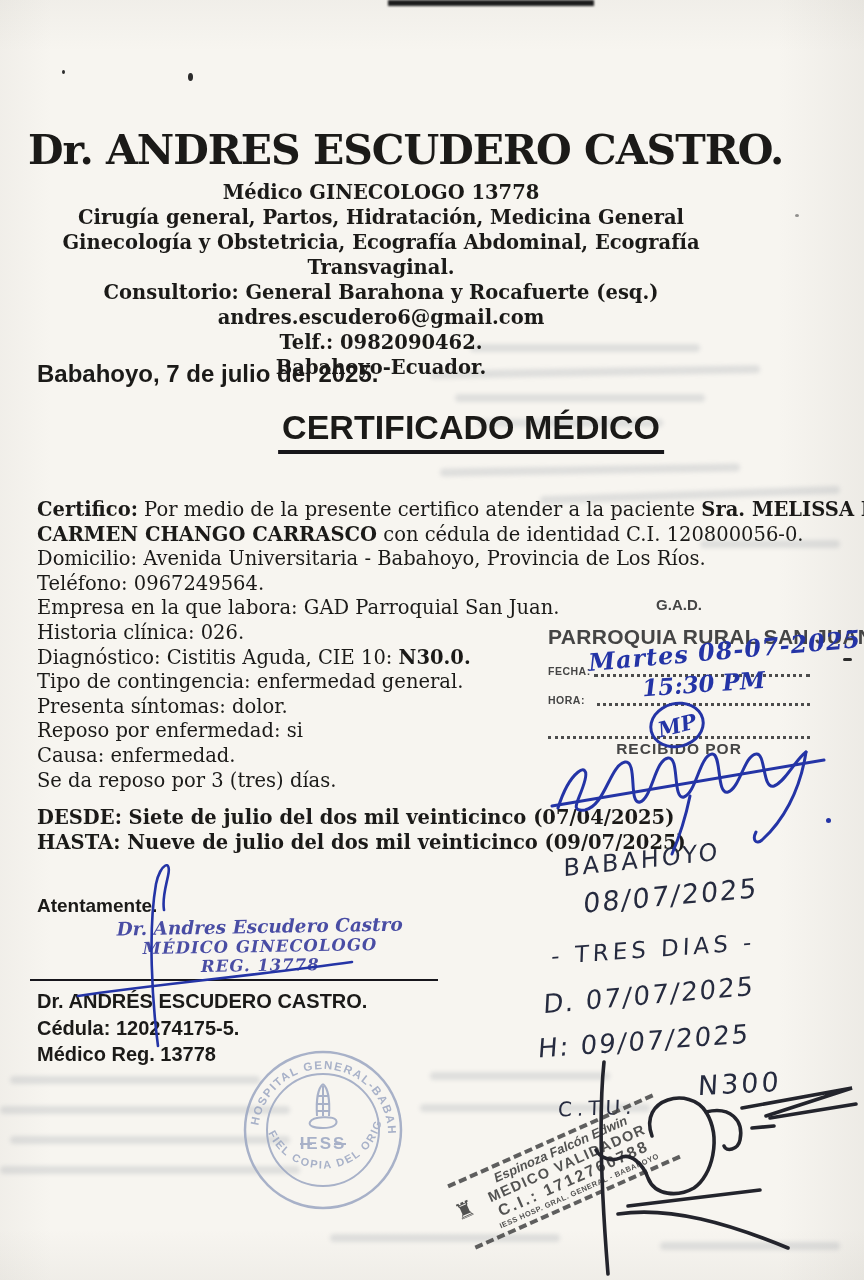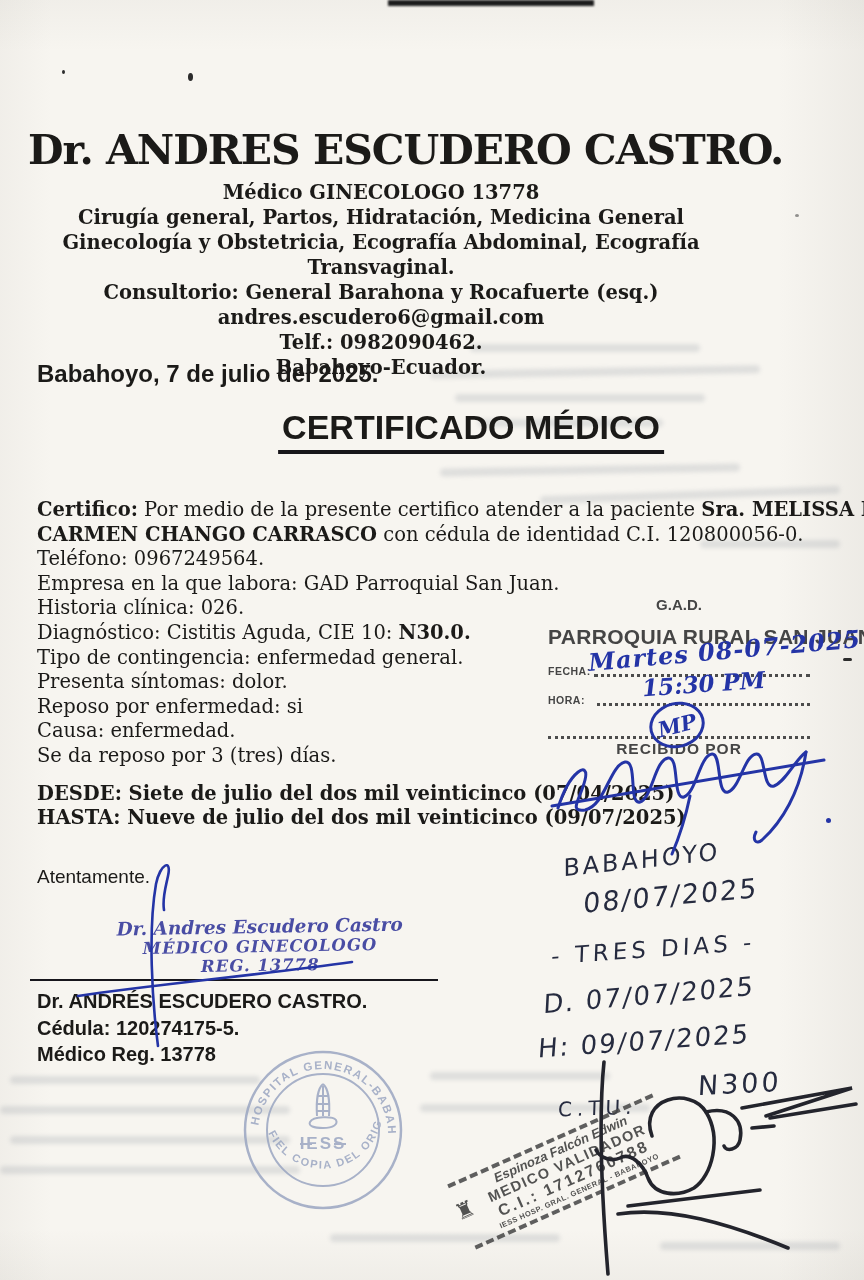--- a/index.html
+++ b/index.html
@@ -35,21 +35,21 @@
   .gad-row.hora  { margin-top:17px;gap:9px; }
   .gad-row.solo  { margin-top:27px; }
   .gad-recibido { text-align:center; font-weight:bold; font-size:15.5px; letter-spacing:1px; margin-top:1px; }
   .hand { position:absolute; color:#2434a6; font-family:"DejaVu Serif",serif; font-style:italic; font-weight:bold; white-space:nowrap; }
   .fecha-hand { left:588px; top:636px; font-size:24px; transform:rotate(-5deg); letter-spacing:1px; }
   .hora-hand  { left:642px; top:670px; font-size:23px; transform:rotate(-4deg); }
   .initials-circle { position:absolute; left:649px; top:702px; width:50px; height:40px; border:3px solid #2434a6; border-radius:50%;
     transform:rotate(-14deg); display:flex; align-items:center; justify-content:center; background:transparent; }
   .initials-circle span { color:#2434a6; font-style:italic; font-weight:bold; font-size:21px; font-family:"DejaVu Serif",serif; }
   
-  .closing { position:absolute; left:37px; top:866px; font-family:"Liberation Sans",sans-serif; font-weight:normal; font-size:19px; }
+  .closing { position:absolute; left:37px; top:895px; font-family:"Liberation Sans",sans-serif; font-weight:bold; font-size:19px; }
   .doctor-stamp { position:absolute; left:100px; top:916px; width:320px; text-align:center; color:#3b3f9e;
     font-style:italic; font-weight:bold; transform:rotate(-1deg); opacity:.92; }
   .doctor-stamp .ds1 { font-size:18.5px; }
   .doctor-stamp .ds2 { font-size:16.5px; letter-spacing:1px; }
   .doctor-stamp .ds3 { font-size:16.5px; letter-spacing:1px; }
   .sig-line { position:absolute; left:30px; top:979px; width:408px; border-top:2.5px solid #17161c; }
   .sign-block { position:absolute; left:37px; top:988px; font-family:"Liberation Sans",sans-serif; font-weight:bold; font-size:20px; line-height:26.5px; }
   
   .note { position:absolute; color:#262b3f; font-family:"DejaVu Sans",sans-serif; white-space:nowrap; }
   .n0 { left:563px; top:846px; font-size:24px; letter-spacing:3px; transform:rotate(-6deg) skewX(-6deg); }
@@ -116,20 +116,21 @@
       <div>Babahoyo-Ecuador.</div>
     </div>
   </div>
 
   <div class="date-line">Babahoyo, 7 de julio del 2025.</div>
   <div class="cert-title">CERTIFICADO MÉDICO</div>
 
   <div class="body-text">
       <div class="body-line"><span class="b">Certifico:</span><span> Por medio de la presente certifico atender a la paciente </span><span class="b">Sra. MELISSA DEL</span></div>
       <div class="body-line"><span class="b">CARMEN CHANGO CARRASCO</span><span> con cédula de identidad C.I. 120800056-0.</span></div>
+      <div class="body-line"><span>Domicilio: Avenida Universitaria - Babahoyo, Provincia de Los Ríos.</span></div>
       <div class="body-line"><span>Teléfono: 0967249564.</span></div>
       <div class="body-line"><span>Empresa en la que labora: GAD Parroquial San Juan.</span></div>
       <div class="body-line"><span>Historia clínica: 026.</span></div>
       <div class="body-line"><span>Diagnóstico: Cistitis Aguda, CIE 10: </span><span class="b">N30.0.</span></div>
       <div class="body-line"><span>Tipo de contingencia: enfermedad general.</span></div>
       <div class="body-line"><span>Presenta síntomas: dolor.</span></div>
       <div class="body-line"><span>Reposo por enfermedad: si</span></div>
       <div class="body-line"><span>Causa: enfermedad.</span></div>
       <div class="body-line"><span>Se da reposo por 3 (tres) días.</span></div>
       <div class="body-line gap"><span class="b">DESDE: Siete de julio del dos mil veinticinco  (07/04/2025)</span></div>

